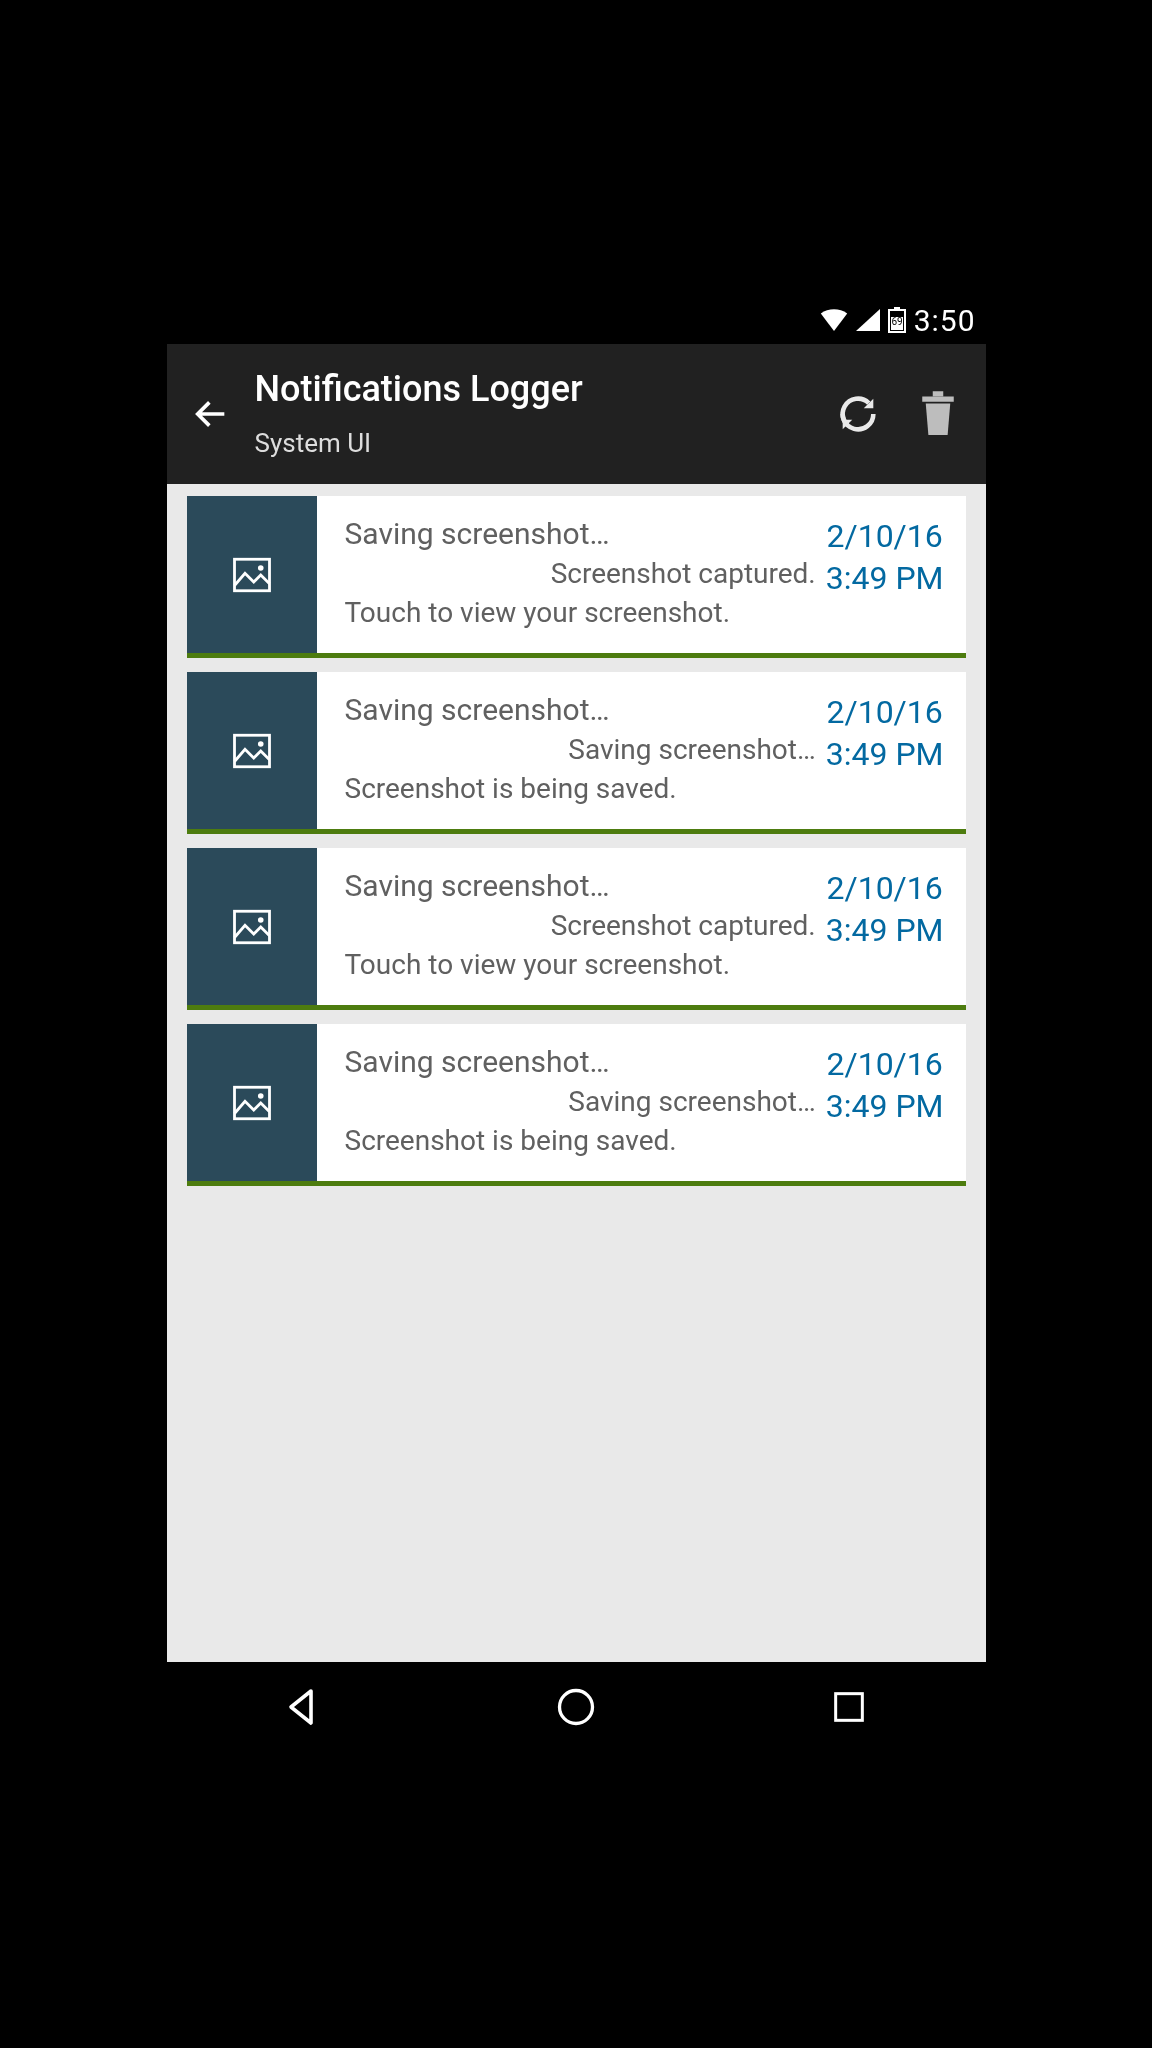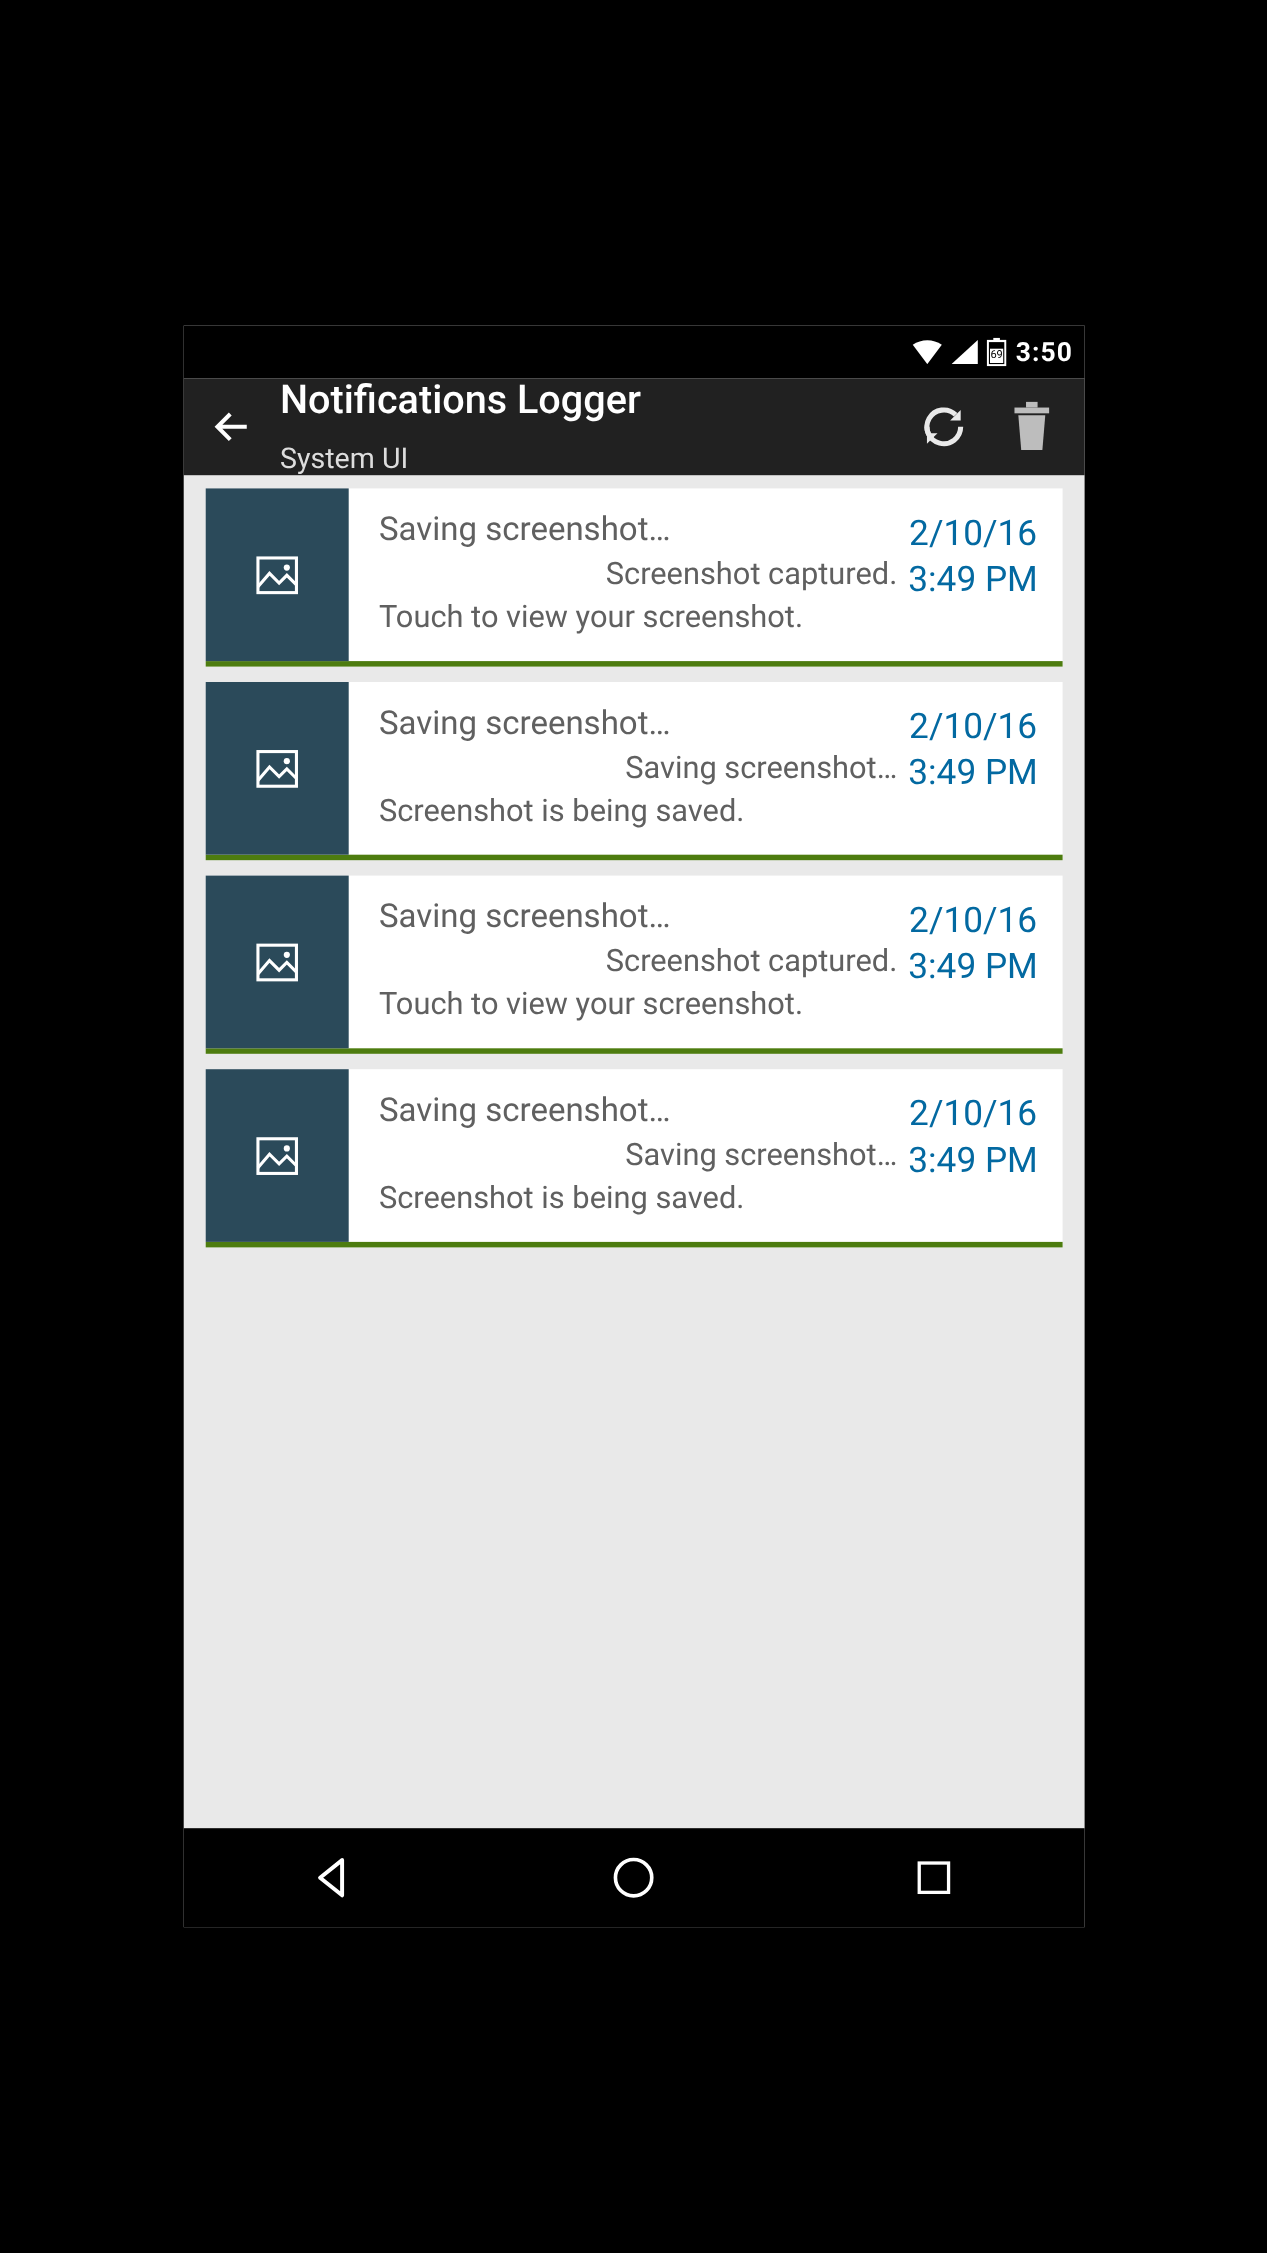--- a/index.html
+++ b/index.html
@@ -2,25 +2,25 @@
 <html><head>
 <meta charset="utf-8">
 <style>
   * { margin: 0; padding: 0; box-sizing: border-box; font-family: Roboto, "Helvetica Neue", Arial, sans-serif; }
   body { width: 1152px; height: 2048px; background: #000; overflow: hidden; }
 
   .phone-frame { width: 819px; height: 1456px; margin: 296px auto 0; background: #e9e9e9; position: relative; display: flex; flex-direction: column; }
 
   
   .status-bar { height: 48px; background: #000; display: flex; align-items: center; justify-content: flex-end; padding: 0 10px; gap: 8px; color: #fff; }
-  .status-bar .time { font-size: 24px; font-weight: 700; letter-spacing: 1px; }
+  .status-bar .time { font-size: 30px; font-weight: 400; letter-spacing: 1px; }
   .status-icon { display: flex; align-items: center; }
 
   
-  .app-bar { height: 88px; background: #212121; display: flex; align-items: center; color: #fff; padding: 0 8px; }
+  .app-bar { height: 140px; background: #212121; display: flex; align-items: center; color: #fff; padding: 0 8px; }
   .app-bar .back { width: 72px; height: 100%; display: flex; align-items: center; justify-content: center; }
   .app-bar .titles { flex: 1; padding-left: 8px; }
   .app-bar .title { font-size: 36px; font-weight: 500; line-height: 1.15; }
   .app-bar .subtitle { font-size: 26px; color: #ddd; line-height: 1.2; margin-top: 17px; }
   .app-bar .action { width: 80px; height: 100%; display: flex; align-items: center; justify-content: center; }
 
   
   .list { flex: 1; padding: 12px 20px; overflow: hidden; }
   .notif-card { background: #fff; display: flex; margin-bottom: 14px; border-bottom: 5px solid #4d7c0f; }
   .notif-card:last-child { margin-bottom: 0; }

